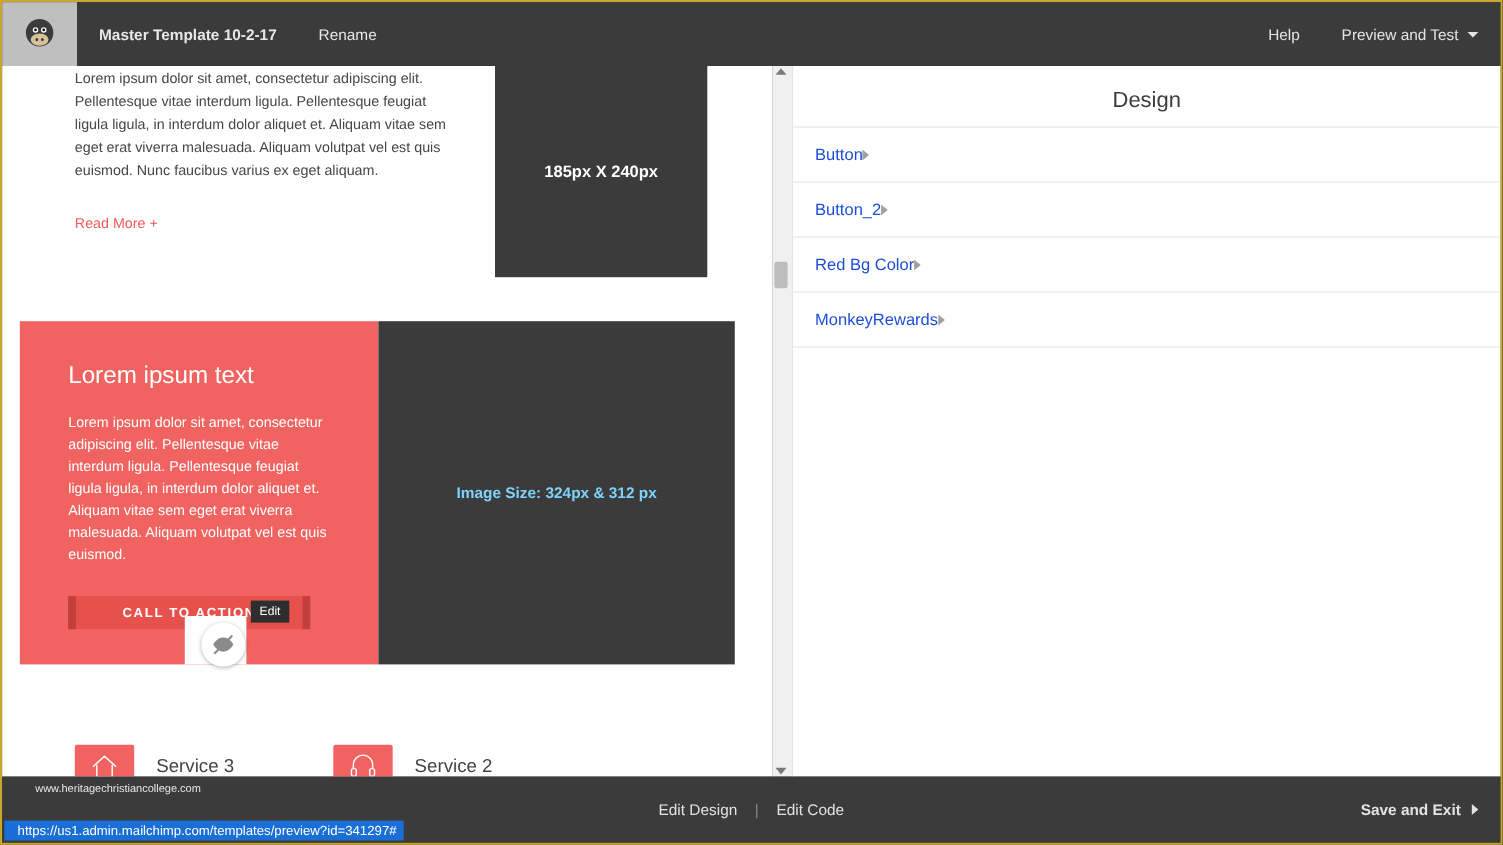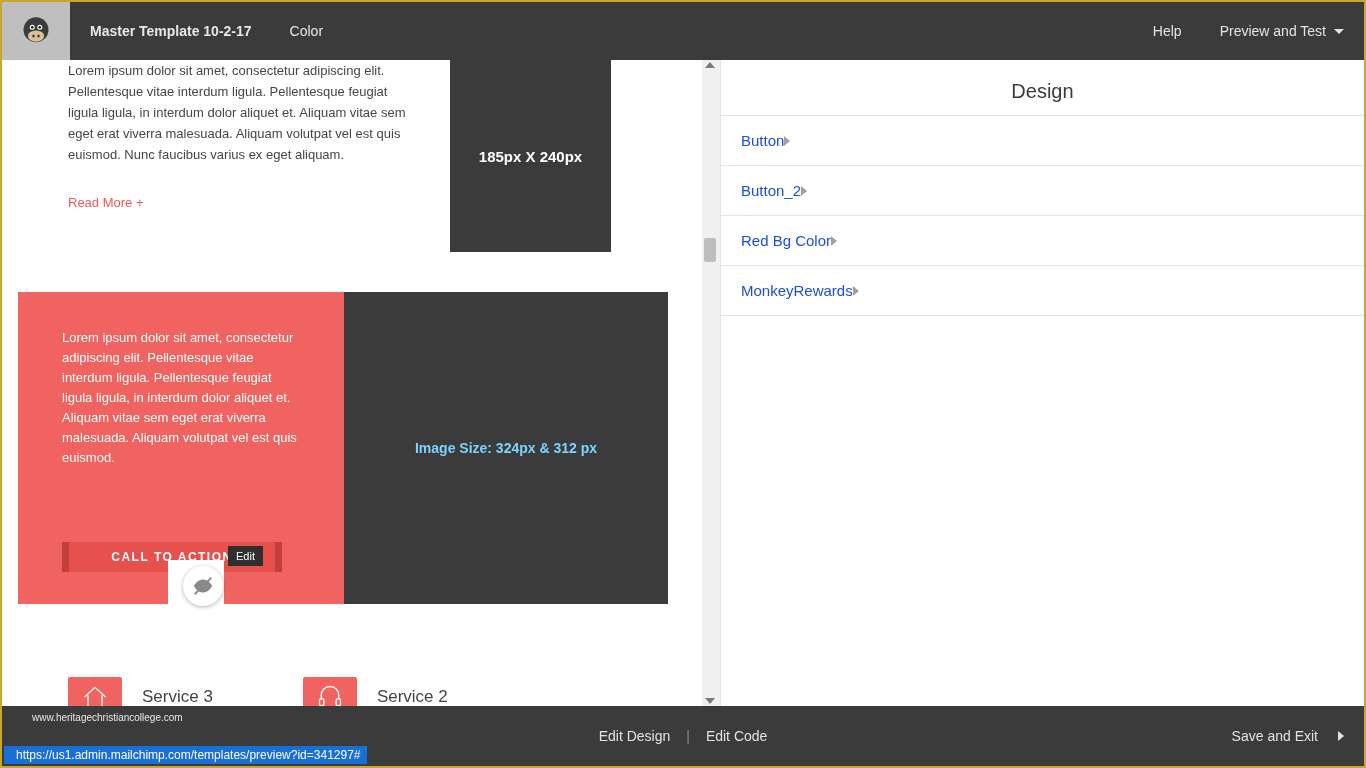--- a/index.html
+++ b/index.html
@@ -51,21 +51,21 @@
   .intro-text {
     position: absolute; left: 50px; top: 0; width: 345px;
     color: #464646; font-size: 13px; line-height: 21px;
   }
   .read-more {
     position: absolute; left: 50px; top: 135px;
     color: #ef5a57; font-size: 13px;
   }
 
   .img-box-1 {
-    position: absolute; left: 432px; top: 0; width: 161px; height: 192px;
+    position: absolute; left: 432px; top: 0; width: 193px; height: 192px;
     background: #3b3b3b; color: #fff; display: flex; align-items: center; justify-content: center;
     font-weight: 700; font-size: 15px;
   }
 
   .red-block {
     position: absolute; left: 0; top: 232px; width: 326px; height: 312px;
     background: #f06360; color: #fff; padding: 36px 44px 24px 44px;
   }
   .red-block h2 { font-size: 22px; font-weight: 400; margin-bottom: 20px; }
   .red-block p { font-size: 13px; line-height: 20px; }
@@ -153,21 +153,21 @@
   .watermark {
     position: absolute; left: 30px; top: 6px; font-size: 10px; color: #e8e8e8;
   }
   .bb-center {
     position: absolute; left: 50%; transform: translateX(-50%);
     display: flex; align-items: center; gap: 16px;
   }
   .bb-center .sep { color: #888; }
   .bb-center span { cursor: pointer; }
   .save-exit {
-    position: absolute; right: 20px; display: flex; align-items: center; gap: 20px; cursor: pointer; font-weight: 400;
+    position: absolute; right: 20px; display: flex; align-items: center; gap: 10px; cursor: pointer; font-weight: 700;
   }
   .chev-r-light { width: 0; height: 0; border-top: 5px solid transparent; border-bottom: 5px solid transparent; border-left: 6px solid #e2e2e2; }
 
   .status-url {
     position: absolute; left: 2px; bottom: 2px;
     background: #1a6fd6; color: #fff; font-size: 12px; padding: 2px 6px 2px 12px;
     z-index: 50;
   }
 </style>
 </head>
@@ -182,39 +182,40 @@
         <ellipse cx="32" cy="40" rx="13" ry="9" fill="#d9c29a"></ellipse>
         <circle cx="26" cy="26" r="4" fill="#fff"></circle>
         <circle cx="38" cy="26" r="4" fill="#fff"></circle>
         <circle cx="26" cy="26" r="2" fill="#111"></circle>
         <circle cx="38" cy="26" r="2" fill="#111"></circle>
         <ellipse cx="28" cy="40" rx="2" ry="2.5" fill="#3b3b3b"></ellipse>
         <ellipse cx="36" cy="40" rx="2" ry="2.5" fill="#3b3b3b"></ellipse>
       </svg>
     </div>
     <div class="tpl-name">Master Template 10-2-17</div>
-    <div class="rename">Color</div>
+    <div class="rename">Rename</div>
     <div class="top-right">
       <div class="help-link">Help</div>
       <div class="preview-test">
         <span>Preview and Test</span>
         <span class="caret-down"></span>
       </div>
     </div>
   </div>
 
   <div class="workarea">
     <div class="canvas-col">
       <div class="canvas-scroll">
         <div class="email-body">
           <div class="intro-text">Lorem ipsum dolor sit amet, consectetur adipiscing elit. Pellentesque vitae interdum ligula. Pellentesque feugiat ligula ligula, in interdum dolor aliquet et. Aliquam vitae sem eget erat viverra malesuada. Aliquam volutpat vel est quis euismod. Nunc faucibus varius ex eget aliquam.</div>
           <a class="read-more">Read More +</a>
           <div class="img-box-1">185px X 240px</div>
 
           <div class="red-block">
+            <h2>Lorem ipsum text</h2>
             <p>Lorem ipsum dolor sit amet, consectetur adipiscing elit. Pellentesque vitae interdum ligula. Pellentesque feugiat ligula ligula, in interdum dolor aliquet et. Aliquam vitae sem eget erat viverra malesuada. Aliquam volutpat vel est quis euismod.</p>
           </div>
           <div class="img-box-2">Image Size: 324px &amp; 312 px</div>
 
           <div class="cta-wrap">
             <span class="handle-l"></span>
             <span>CALL TO ACTION</span>
             <span class="handle-r"></span>
           </div>
           <div class="edit-badge">Edit</div>

